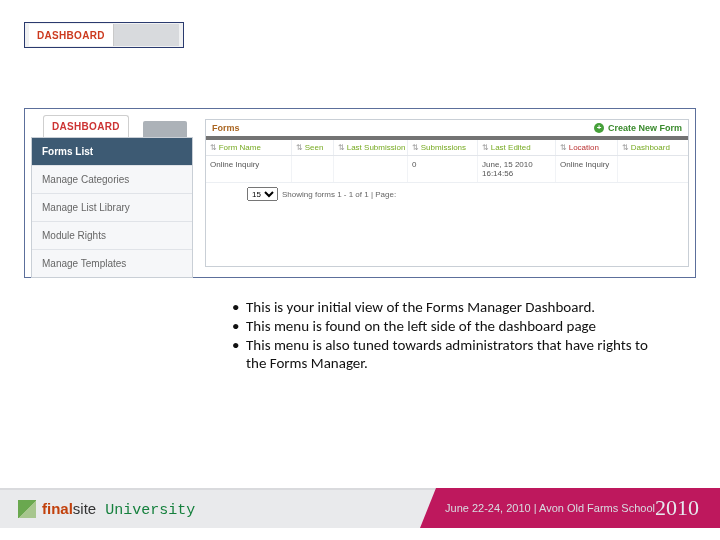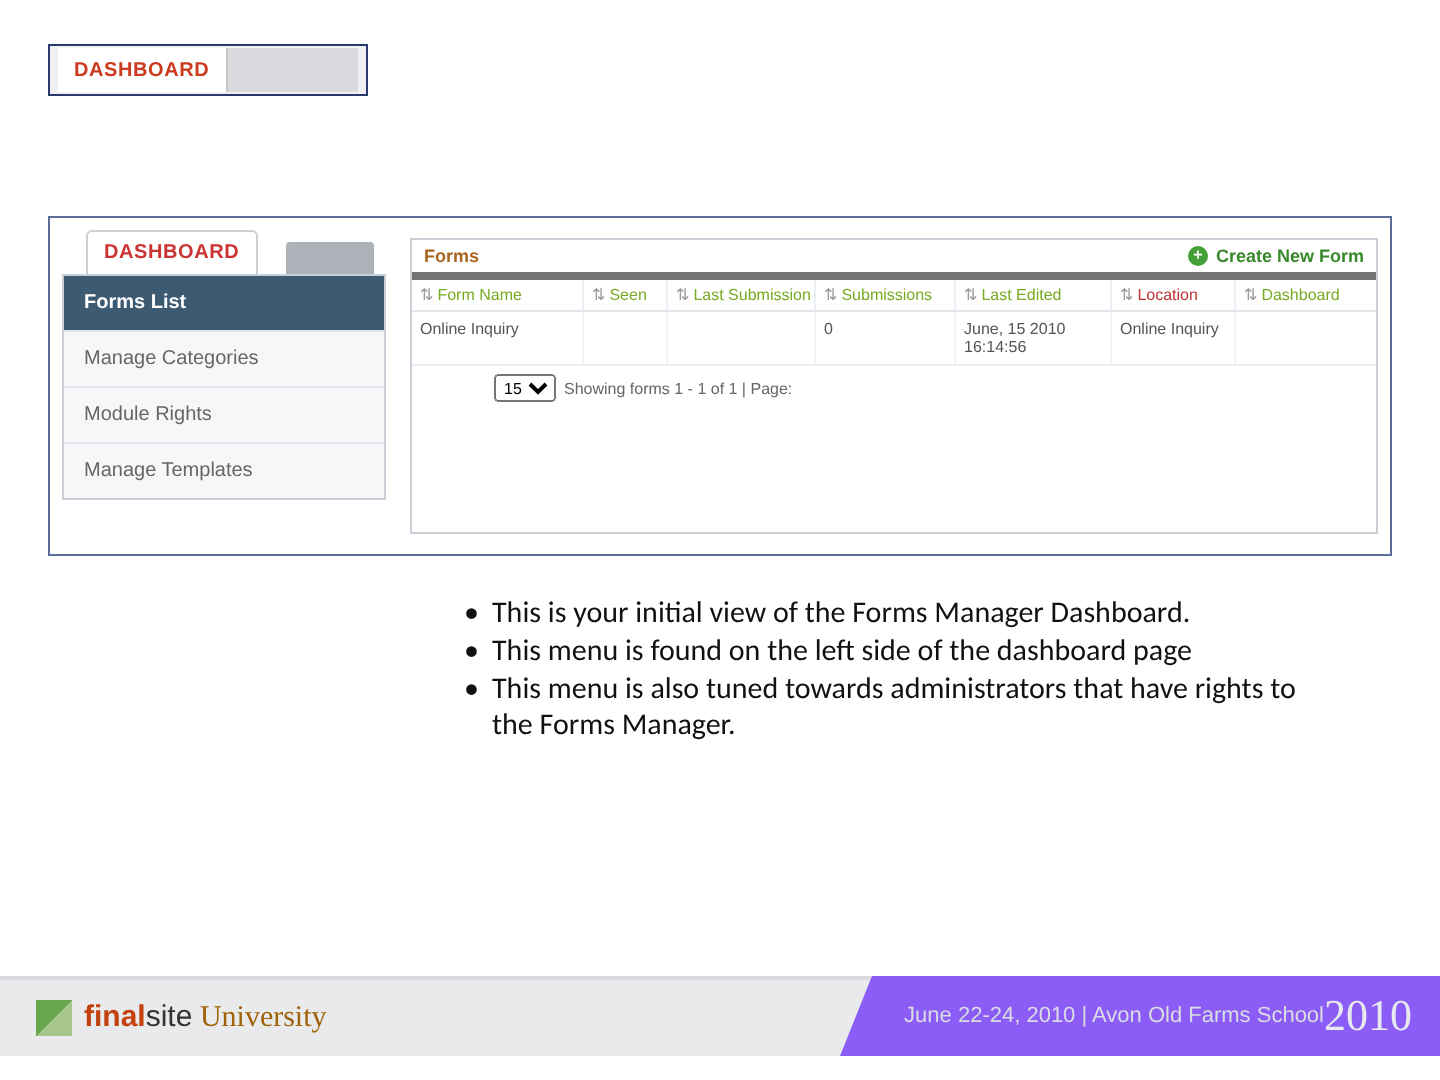--- a/index.html
+++ b/index.html
@@ -118,24 +118,24 @@
   .footer .logo-mark {
     width:18px; height:18px; position:relative;
   }
   .footer .logo-mark::before{
     content:""; position:absolute; inset:0;
     background: linear-gradient(135deg,#6aa84f 0 50%, transparent 50%),
                 linear-gradient(135deg, transparent 50%, #a7c68e 50%);
   }
   .footer .brand { font-size:15px; color:#333; }
   .footer .brand b{ color:#c2410c; font-weight:bold; }
-  .footer .brand .uni{ font-family: Liberation Serif, serif; color:#a16207; }
+  .footer .brand .uni{ font-family: Liberation Mono, monospace; color:#15803d; }
 
   .footer .right {
-    width:300px; background:#8b5cf6; color:#d8dde2; display:flex; align-items:center; justify-content:flex-end;
+    width:300px; background:#be185d; color:#d8dde2; display:flex; align-items:center; justify-content:center;
     padding: 0 14px 0 18px; font-size:11px;
     clip-path: polygon(16px 0, 100% 0, 100% 100%, 0 100%);
     margin-left:-16px;
   }
   .footer .right .year{
     font-family: Georgia, serif; font-size:22px; color:#e6e9ee;
   }
 </style>
 </head>
 <body>
@@ -150,20 +150,21 @@
     <div class="panel-inner">
 
       <div class="tabstrip">
         <div class="tab">DASHBOARD</div>
         <div class="blank"></div>
       </div>
 
       <div class="sidebar">
         <div class="item active">Forms List</div>
         <div class="item">Manage Categories</div>
+        <div class="item">Manage List Library</div>
         <div class="item">Module Rights</div>
         <div class="item">Manage Templates</div>
       </div>
 
       <div class="forms">
         <div class="forms-head">
           <span>Forms</span>
           <span class="create">
             <span class="plusicon">+</span>
             <span>Create New Form</span>

